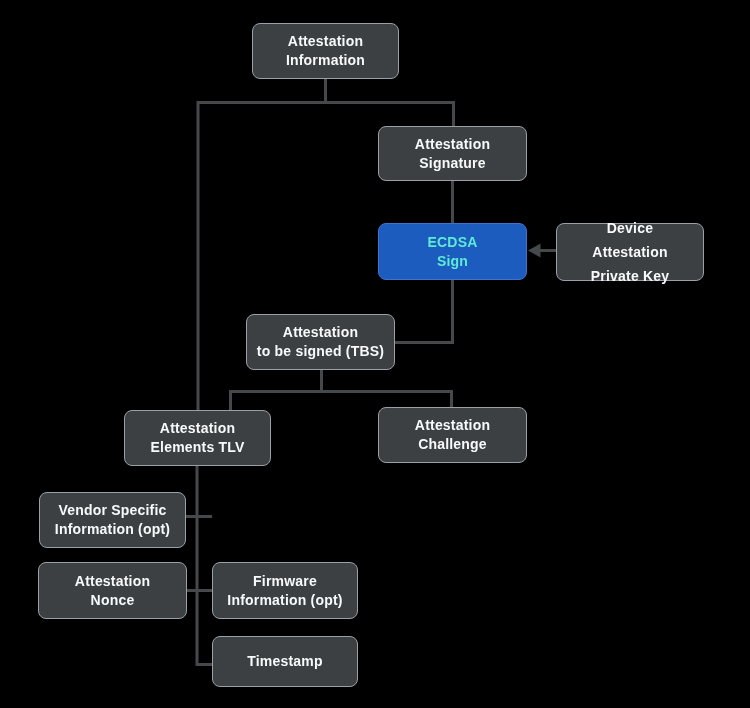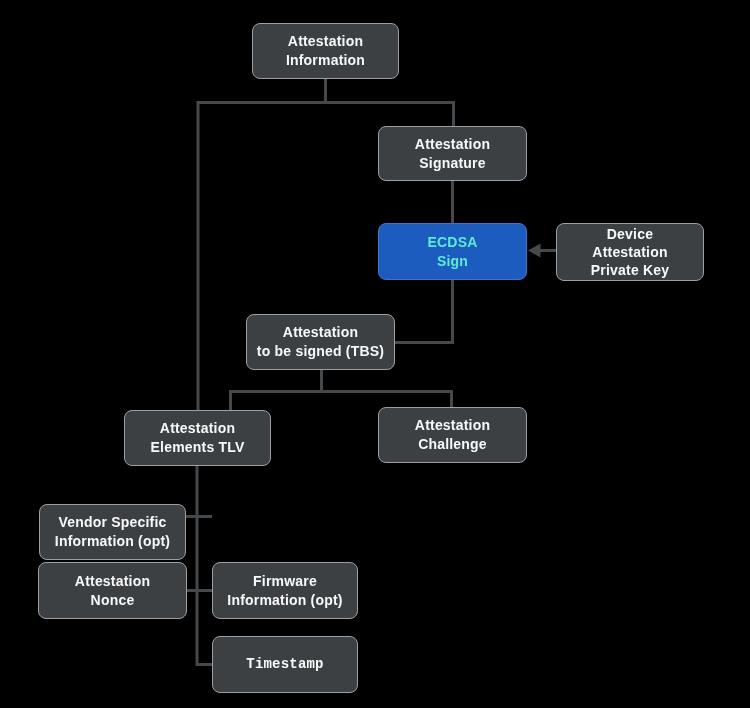--- a/index.html
+++ b/index.html
@@ -39,35 +39,35 @@
     text-align: center;
     white-space: pre-line;
     padding: 2px 6px;
   }
   .node.primary {
     background: #1b5cbe;
     border-color: #3f74cd;
     color: #5eead4;
   }
   .node.lh-sm {
-    line-height: 18px;
+    line-height: 24px;
   }
   
   #n-attestation-information { left: 252px; top: 23px;  width: 147px; height: 56px; }
   #n-attestation-signature   { left: 378px; top: 126px; width: 149px; height: 55px; }
   #n-ecdsa-sign              { left: 378px; top: 223px; width: 149px; height: 57px; }
   #n-device-key              { left: 556px; top: 223px; width: 148px; height: 58px; }
   #n-attestation-tbs         { left: 246px; top: 314px; width: 149px; height: 56px; }
   #n-attestation-elements    { left: 124px; top: 410px; width: 147px; height: 56px; }
   #n-attestation-challenge   { left: 378px; top: 407px; width: 149px; height: 56px; }
-  #n-vendor-specific         { left: 39px;  top: 504px; width: 147px; height: 56px; text-align: center; }
+  #n-vendor-specific         { left: 39px;  top: 492px; width: 147px; height: 56px; text-align: center; }
   #n-certificate-declaration { left: 212px; top: 488px; width: 147px; height: 56px; }
   #n-attestation-nonce       { left: 38px;  top: 562px; width: 149px; height: 57px; }
   #n-firmware-information    { left: 212px; top: 562px; width: 146px; height: 57px; }
-  #n-timestamp               { left: 212px; top: 636px; width: 146px; height: 57px; font-family: Liberation Mono, monospace; }
+  #n-timestamp               { left: 212px; top: 636px; width: 146px; height: 51px; }
 </style>
 </head>
 <body>
 
 <div class="canvas">
 
   <svg class="wires" viewBox="0 0 750 708" xmlns="http://www.w3.org/2000/svg">
     <g stroke="#46494c" stroke-width="3" fill="none">
 
       <path d="M325.5 79 V102.5"></path>

